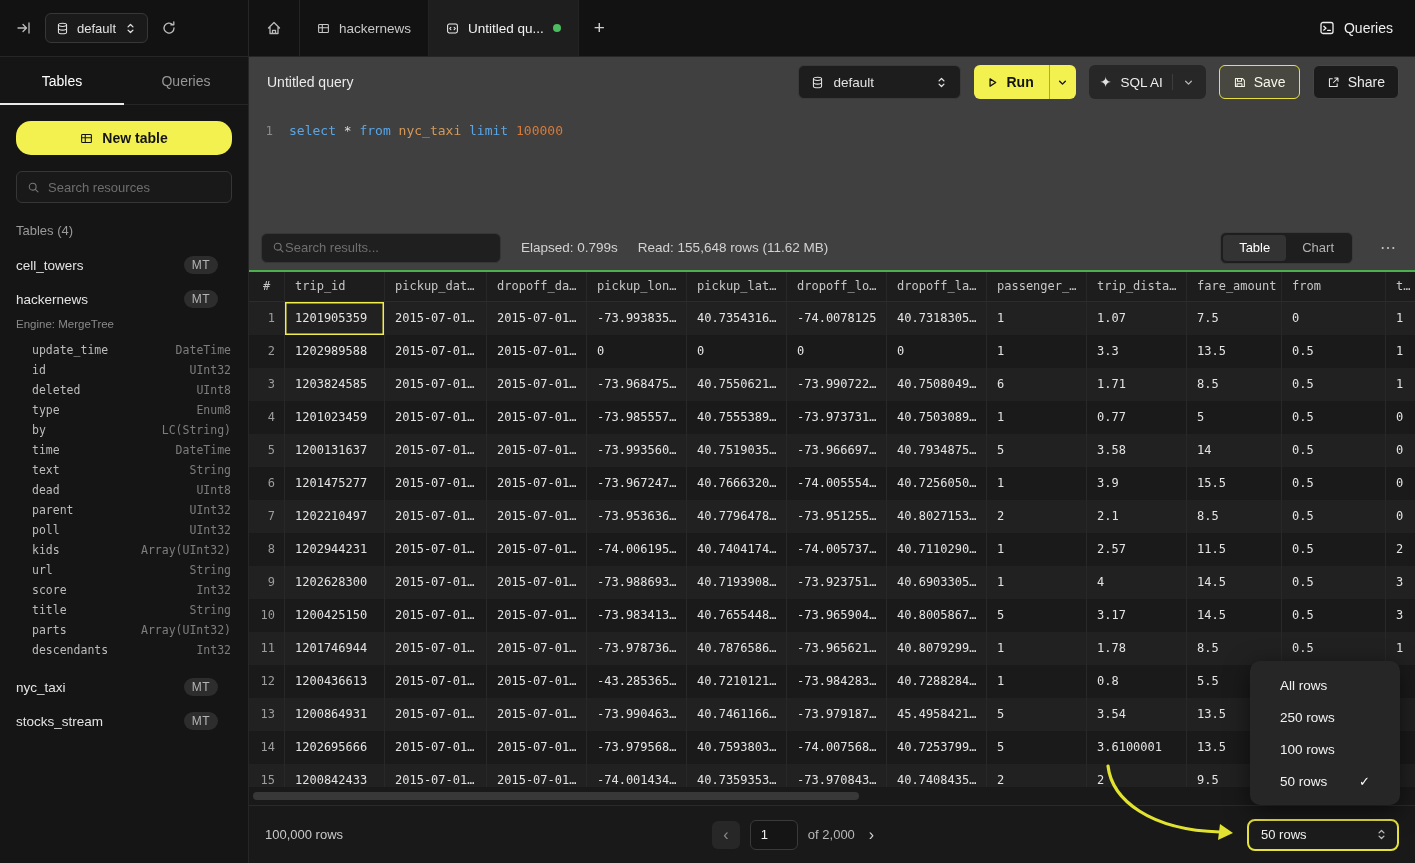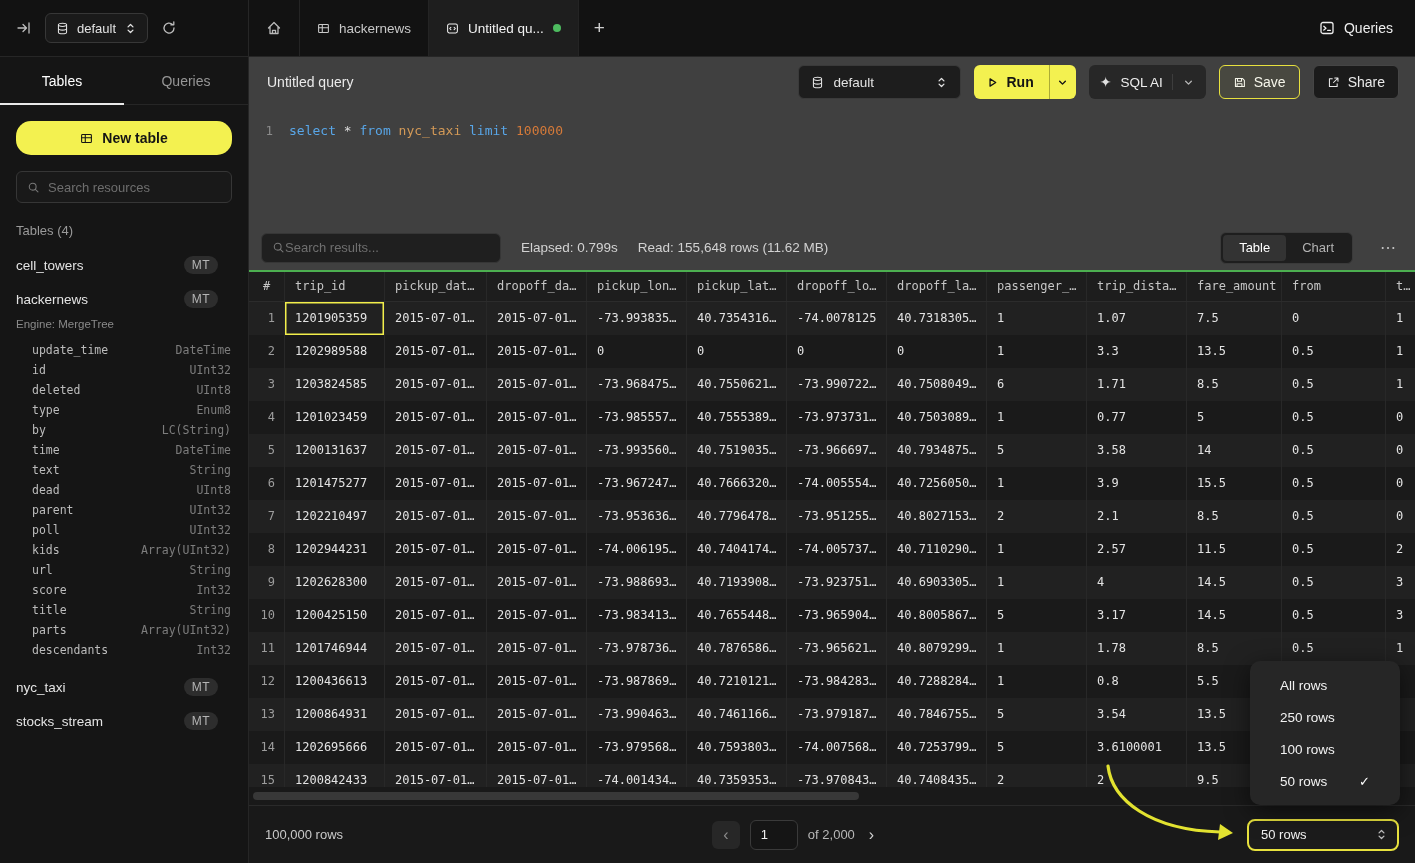--- a/index.html
+++ b/index.html
@@ -595,39 +595,39 @@
             <div>1.78</div>
             <div>8.5</div>
             <div>0.5</div>
             <div>1</div>
           </div>
           <div class="tr rowline">
             <div class="num">12</div>
             <div>1200436613</div>
             <div>2015-07-01…</div>
             <div>2015-07-01…</div>
-            <div>-73.987869…</div>
+            <div>-43.285365…</div>
             <div>40.7210121…</div>
             <div>-73.984283…</div>
             <div>40.7288284…</div>
             <div>1</div>
             <div>0.8</div>
             <div>5.5</div>
             <div>0.5</div>
             <div></div>
           </div>
           <div class="tr rowline">
             <div class="num">13</div>
             <div>1200864931</div>
             <div>2015-07-01…</div>
             <div>2015-07-01…</div>
             <div>-73.990463…</div>
             <div>40.7461166…</div>
             <div>-73.979187…</div>
-            <div>40.7846755…</div>
+            <div>45.4958421…</div>
             <div>5</div>
             <div>3.54</div>
             <div>13.5</div>
             <div>0.5</div>
             <div></div>
           </div>
           <div class="tr rowline">
             <div class="num">14</div>
             <div>1202695666</div>
             <div>2015-07-01…</div>

